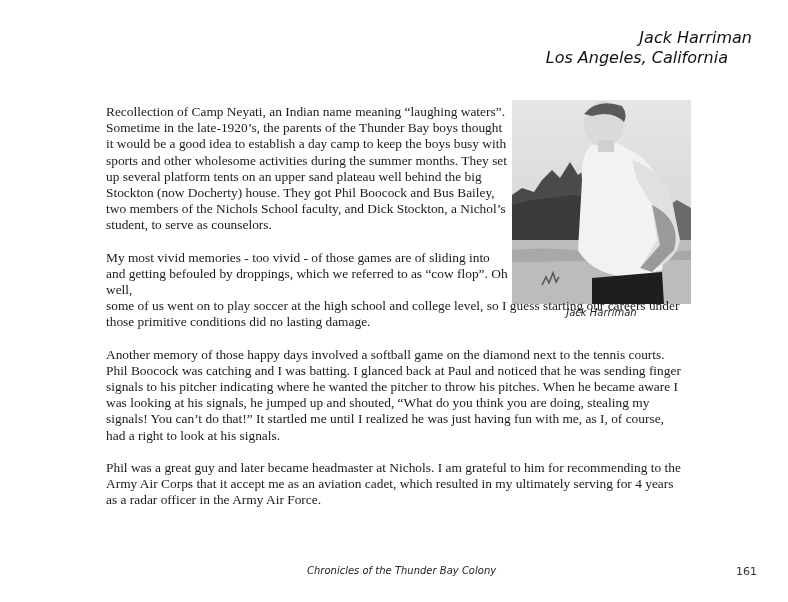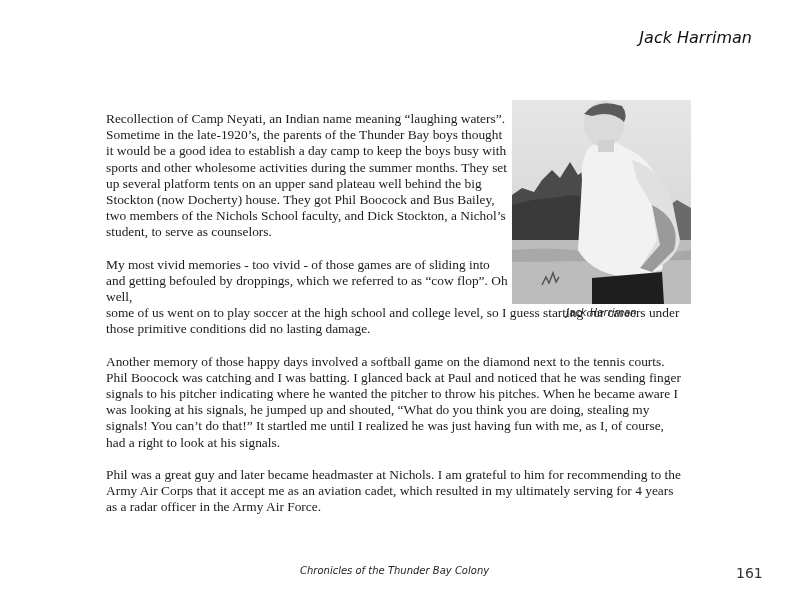--- a/index.html
+++ b/index.html
@@ -18,39 +18,40 @@
     .photo-wrap {
       position: absolute; left: 512px; top: 100px; width: 179px; height: 204px;
       background: #d8d8d8; overflow: hidden;
     }
     .photo-wrap svg { display: block; width: 100%; height: 100%; }
     .photo-caption {
       position: absolute; left: 512px; top: 307px; width: 179px; text-align: center;
       font-family: "DejaVu Sans", sans-serif; font-style: italic; font-size: 10px; color: #222;
     }
     .content {
-      position: absolute; left: 106px; top: 111px; width: 580px;
+      position: absolute; left: 106px; top: 104px; width: 580px;
       font-size: 13.4px; line-height: 16.2px;
     }
     .content p { margin: 0 0 16px 0; }
     .narrow { width: 404px; }
     .footer-title {
-      position: absolute; left: 300px; top: 565px;
+      position: absolute; left: 307px; top: 565px;
       font-family: "DejaVu Sans", sans-serif; font-style: italic; font-size: 10px; color: #222;
     }
     .footer-page {
       position: absolute; left: 736px; top: 565px;
-      font-family: "DejaVu Sans", sans-serif; font-size: 14px; color: #333;
+      font-family: "DejaVu Sans", sans-serif; font-size: 11px; color: #333;
     }
   </style>
 </head>
 <body>
 
 <div class="author-block">
   <div class="name">Jack Harriman</div>
+  <div class="loc">Los Angeles, California</div>
 </div>
 
 <div class="photo-wrap">
   <svg viewBox="0 0 179 204" preserveAspectRatio="none">
     <defs>
       <linearGradient id="sky" x1="0" y1="0" x2="0" y2="1">
         <stop offset="0" stop-color="#e6e6e6"></stop>
         <stop offset="1" stop-color="#cfcfcf"></stop>
       </linearGradient>
     </defs>

